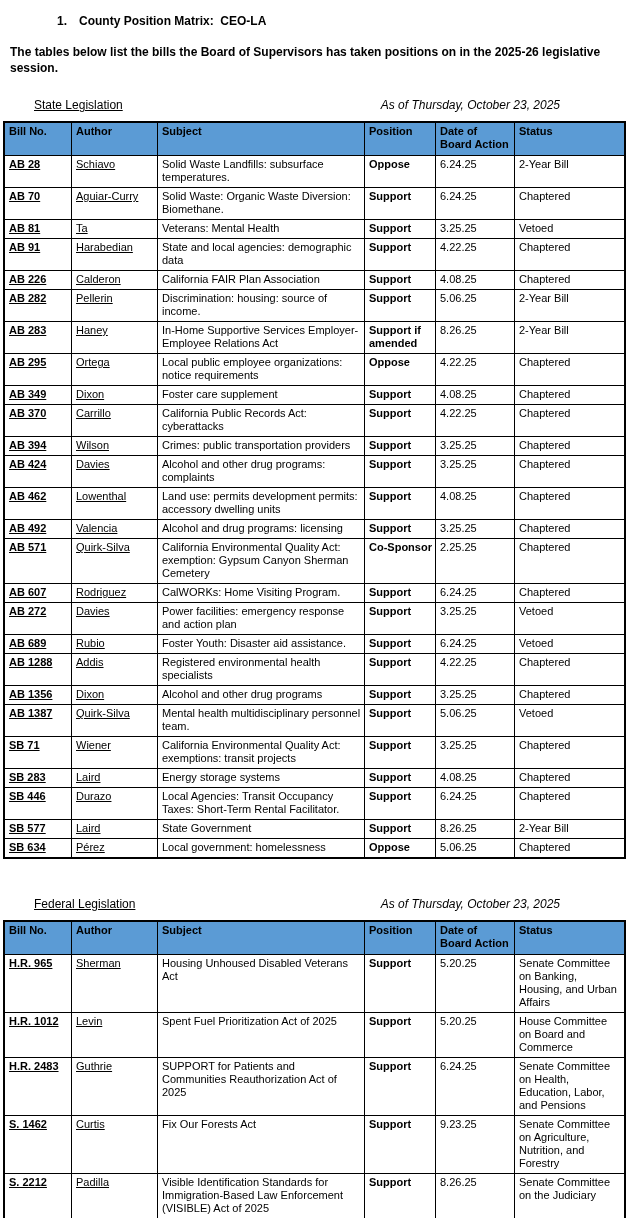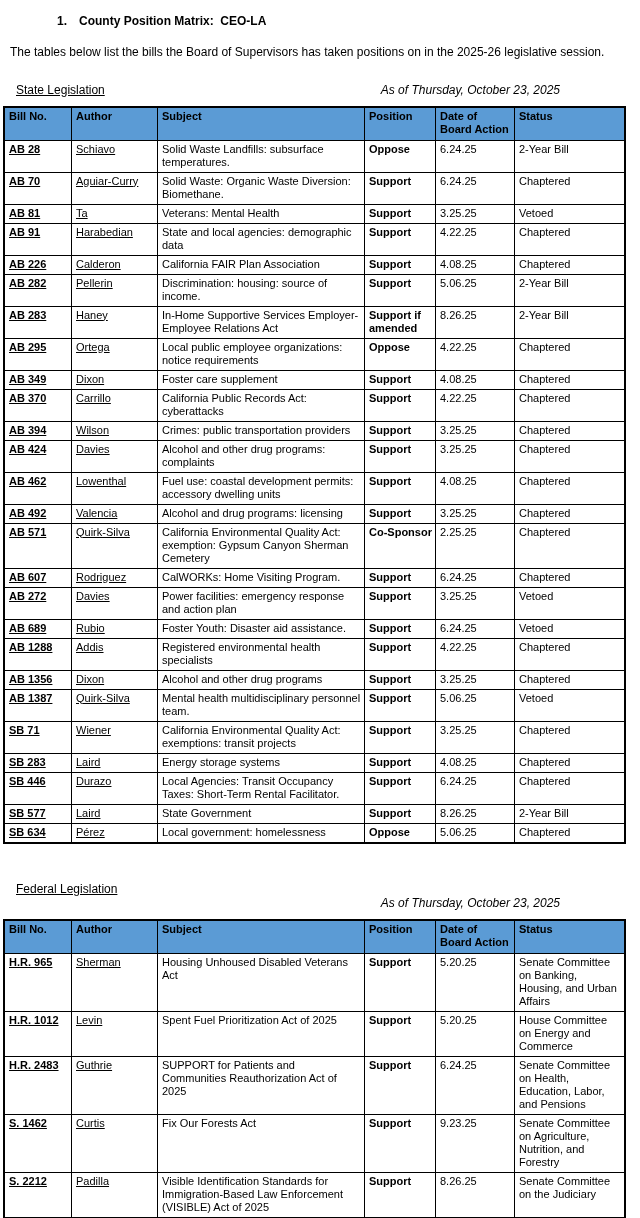--- a/index.html
+++ b/index.html
@@ -21,28 +21,29 @@
     gap:12px;
     margin:14px 0 0 57px;
     font-weight:bold;
     font-size:12px;
   }
   .doc-title .t-text{white-space:pre;}
   .intro{
     margin:17px 30px 0 10px;
     line-height:1.3;
     font-size:12px;
+    font-weight:bold;
   }
   .section-head{
     display:flex;
     align-items:baseline;
-    margin-left:16px;
+    margin-left:34px;
   }
   .section-head.state{margin-top:22px;}
-  .section-head.federal{margin-top:38px;flex-direction:column;}
+  .section-head.federal{margin-top:38px;}
   .sec-label{text-decoration:underline;font-size:12px;}
   .as-of{
     margin-left:auto;
     margin-right:80px;
     font-style:italic;
     font-size:12px;
   }
   table.bill-table{
     border-collapse:collapse;
     table-layout:fixed;
@@ -216,21 +217,21 @@
             <td class="c-bill"><span>AB 424</span></td>
             <td class="c-author"><span>Davies</span></td>
             <td class="c-subject"><span>Alcohol and other drug programs: complaints</span></td>
             <td class="c-position"><span>Support</span></td>
             <td class="c-date"><span>3.25.25</span></td>
             <td class="c-status"><span>Chaptered</span></td>
           </tr>
           <tr>
             <td class="c-bill"><span>AB 462</span></td>
             <td class="c-author"><span>Lowenthal</span></td>
-            <td class="c-subject"><span>Fuel use: coastal development permits: accessory dwelling units</span></td>
+            <td class="c-subject"><span>Land use: permits development permits: accessory dwelling units</span></td>
             <td class="c-position"><span>Support</span></td>
             <td class="c-date"><span>4.08.25</span></td>
             <td class="c-status"><span>Chaptered</span></td>
           </tr>
           <tr>
             <td class="c-bill"><span>AB 492</span></td>
             <td class="c-author"><span>Valencia</span></td>
             <td class="c-subject"><span>Alcohol and drug programs: licensing</span></td>
             <td class="c-position"><span>Support</span></td>
             <td class="c-date"><span>3.25.25</span></td>
@@ -360,21 +361,21 @@
             <td class="c-position"><span>Support</span></td>
             <td class="c-date"><span>5.20.25</span></td>
             <td class="c-status"><span>Senate Committee on Banking, Housing, and Urban Affairs</span></td>
           </tr>
           <tr>
             <td class="c-bill"><span>H.R. 1012</span></td>
             <td class="c-author"><span>Levin</span></td>
             <td class="c-subject"><span>Spent Fuel Prioritization Act of 2025</span></td>
             <td class="c-position"><span>Support</span></td>
             <td class="c-date"><span>5.20.25</span></td>
-            <td class="c-status"><span>House Committee on Energy and Commerce</span></td>
+            <td class="c-status"><span>House Committee on Board and Commerce</span></td>
           </tr>
           <tr>
             <td class="c-bill"><span>H.R. 2483</span></td>
             <td class="c-author"><span>Guthrie</span></td>
             <td class="c-subject"><span>SUPPORT for Patients and Communities Reauthorization Act of 2025</span></td>
             <td class="c-position"><span>Support</span></td>
             <td class="c-date"><span>6.24.25</span></td>
             <td class="c-status"><span>Senate Committee on Health, Education, Labor, and Pensions</span></td>
           </tr>
           <tr>

